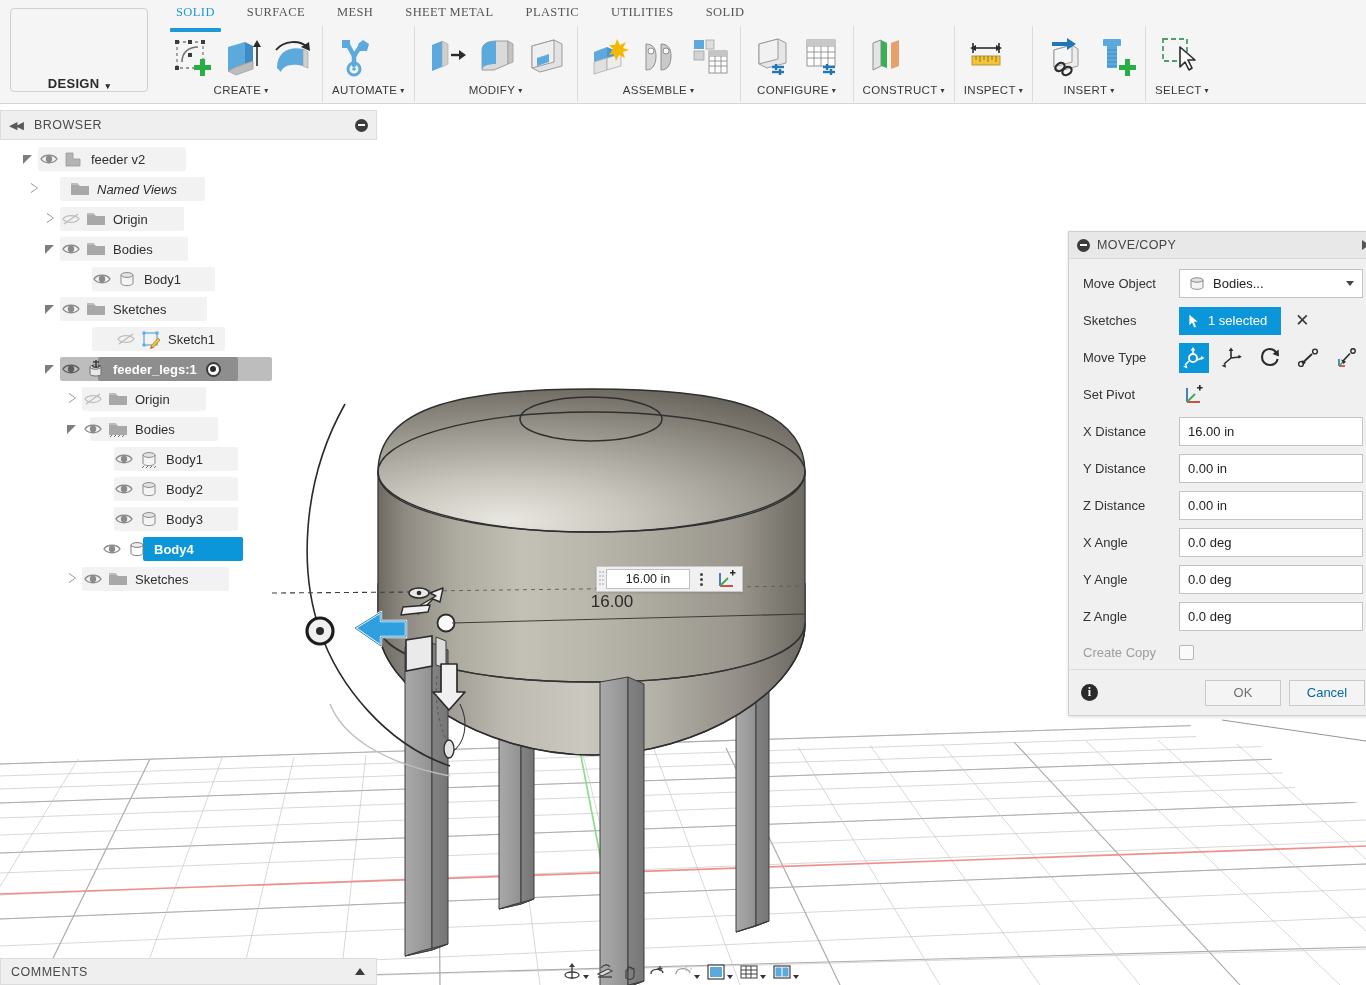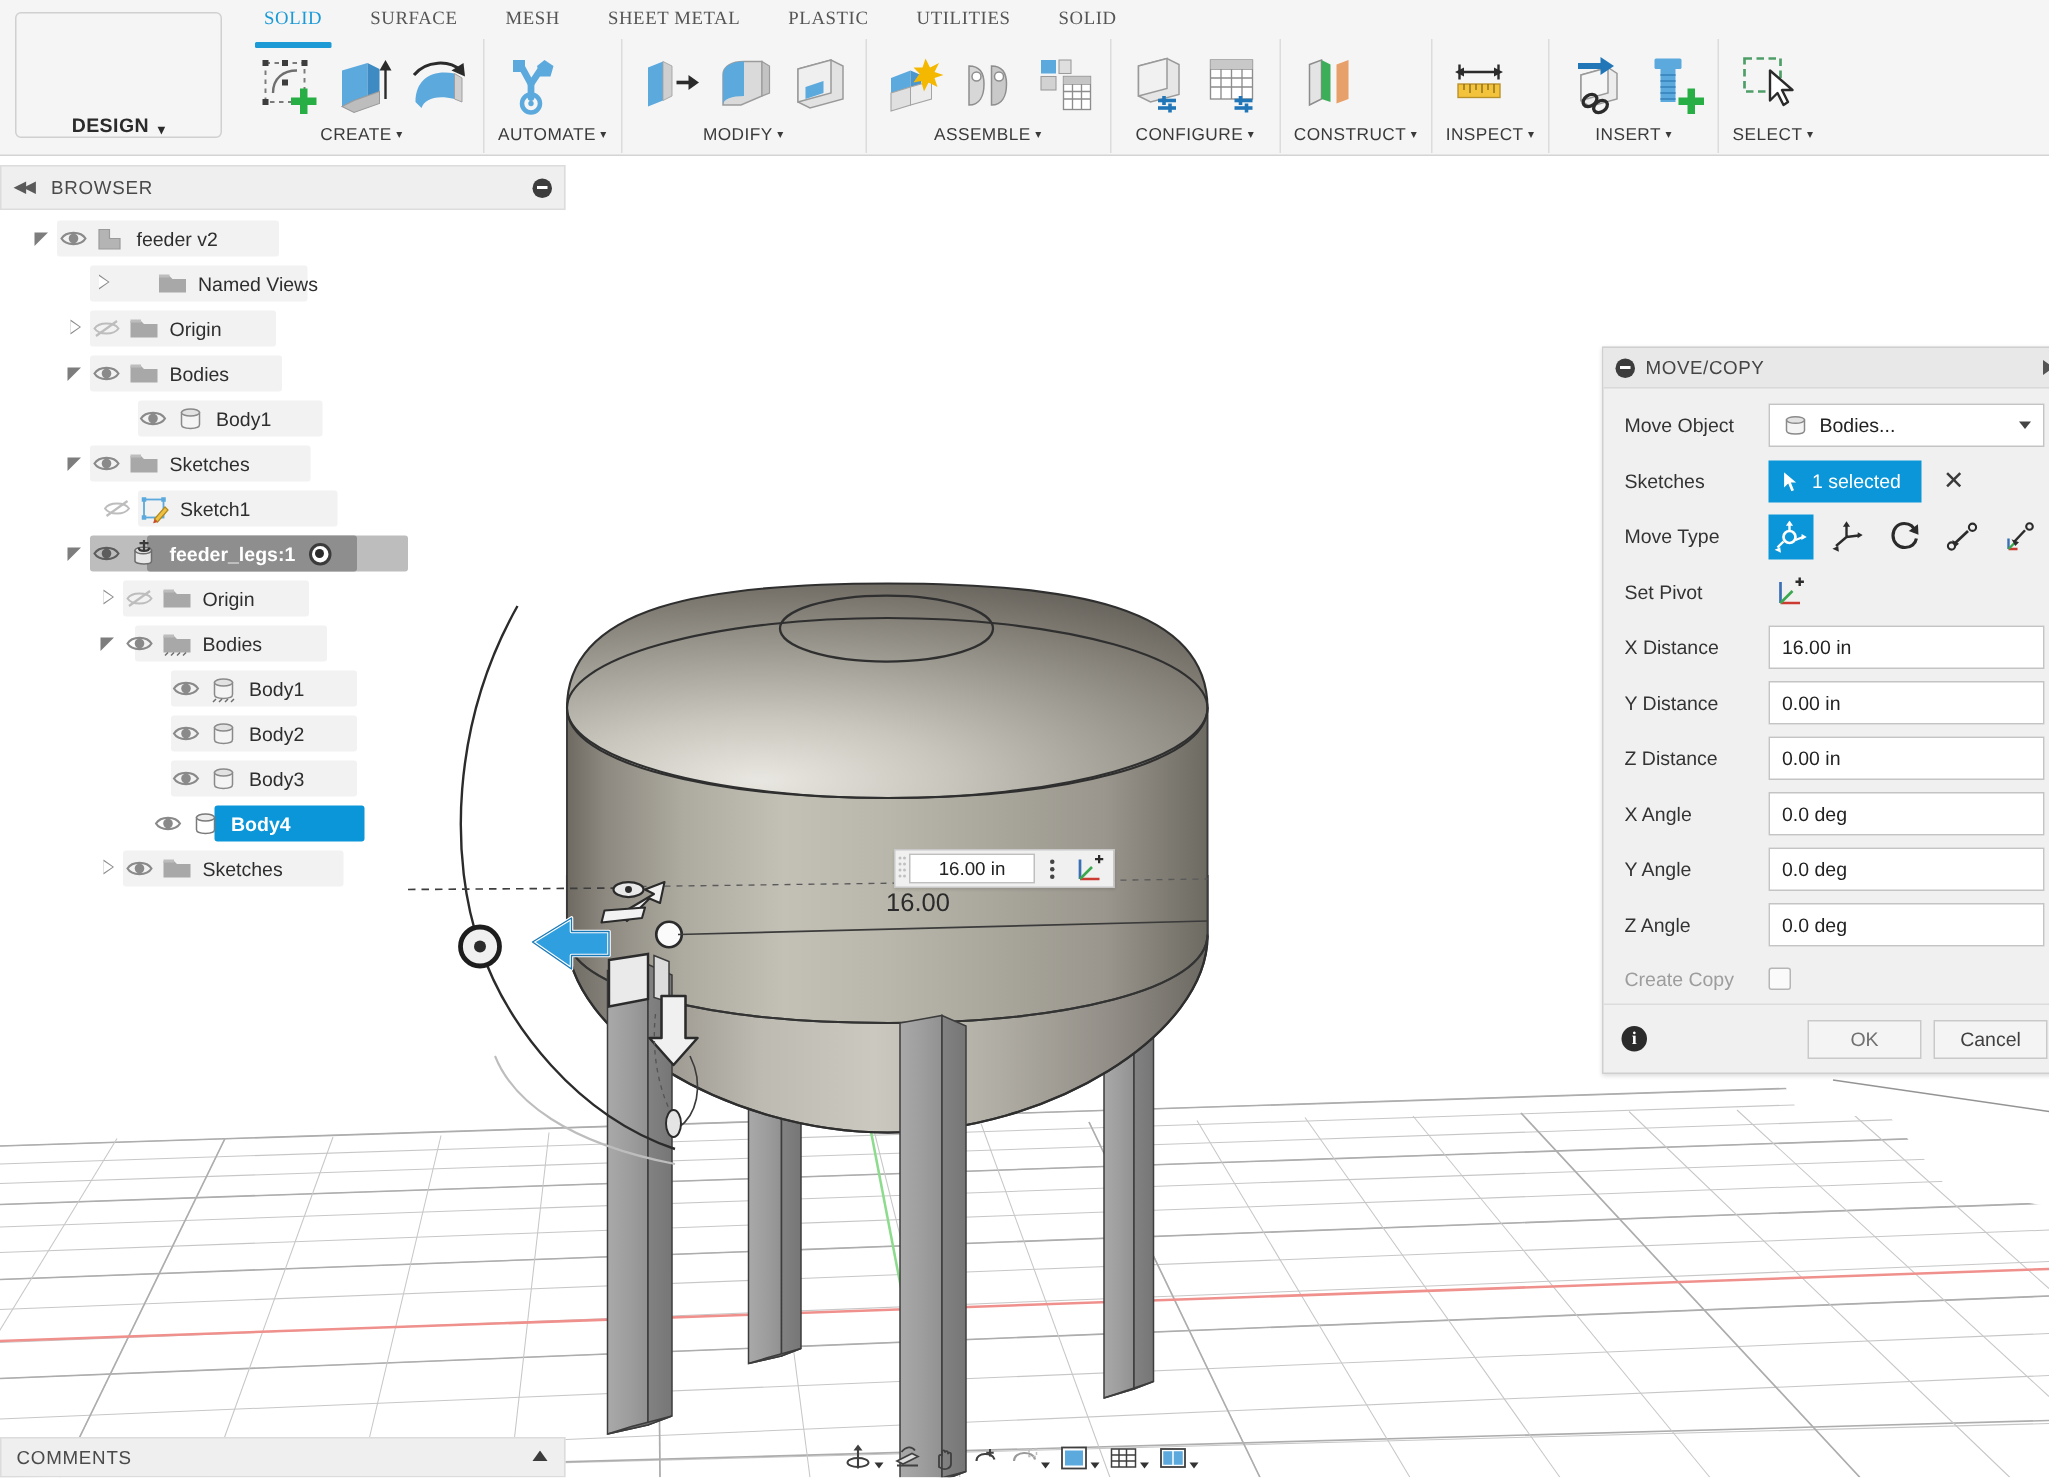--- a/index.html
+++ b/index.html
@@ -162,21 +162,21 @@
     height: 46px; border-top: 1px solid #dcdcdc; display: flex; align-items: center;
     padding: 0 12px; gap: 8px;
   }
   .infodot {
     width: 17px; height: 17px; border-radius: 50%; background: #2b2b2b; color: #fff;
     font-size: 12px; font-weight: bold; display: flex; align-items: center; justify-content: center;
     font-family: "Liberation Serif", serif;
   }
   .mcbtn {
     width: 76px; height: 26px; border: 1px solid #c9c9c9; background: #f4f4f4;
-    font-size: 13px; color: #404040; display: flex; align-items: center; justify-content: center;
+    font-size: 13px; color: #0369a1; display: flex; align-items: center; justify-content: center;
   }
   .mcbtn.ok { color: #707070; }
 
   
   #dimbox {
     position: absolute; left: 596px; top: 566px; height: 26px;
     background: #f0f0f0; border: 1px solid #c8c8c8; display: flex; align-items: center;
     z-index: 28; box-shadow: 0 1px 2px rgba(0,0,0,.12);
   }
   #dimbox .grip { width: 9px; height: 100%; display: flex; align-items: center; justify-content: center; }
@@ -674,21 +674,21 @@
         </span>
         <span class="nodeicon">
           <svg width="22" height="20" viewBox="0 0 22 20">
               <path d="M 3,4 L 10,4 L 10,10 L 17,10 L 17,17 L 3,17 Z" fill="#b4b4b4" stroke="#9a9a9a" stroke-width="0.8"></path>
             </svg>
         </span>
         <span class="tlabel">feeder v2</span>
       </div>
 
 
-      <div class="trow" style="padding-left:63px;">
+      <div class="trow" style="padding-left:28px;font-style:italic;">
         <div class="rowbg" style="left:60px;width:145px;"></div>
         <span class="twist closed"></span>
         <span class="eye"></span>
         <span class="nodeicon">
           <svg width="22" height="20" viewBox="0 0 22 20">
               <path d="M 2,5 L 9,5 L 11,7 L 20,7 L 20,16 L 2,16 Z" fill="#a8a8a8"></path>
               <rect x="2" y="4" width="7" height="2" fill="#bdbdbd"></rect>
             </svg>
         </span>
         <span class="tlabel">Named Views</span>
@@ -758,21 +758,21 @@
         </span>
         <span class="nodeicon">
           <svg width="22" height="20" viewBox="0 0 22 20">
               <path d="M 2,5 L 9,5 L 11,7 L 20,7 L 20,16 L 2,16 Z" fill="#a8a8a8"></path>
               <rect x="2" y="4" width="7" height="2" fill="#bdbdbd"></rect>
             </svg>
         </span>
         <span class="tlabel">Sketches</span>
       </div>
 
-      <div class="trow" style="padding-left:68px;">
+      <div class="trow" style="padding-left:116px;">
         <div class="rowbg" style="left:92px;width:133px;"></div>
         <span class="eye">
           <svg width="20" height="20" viewBox="0 0 20 20">
               <path d="M 2,10 C 5,5.5 15,5.5 18,10 C 15,14.5 5,14.5 2,10 Z" fill="none" stroke="#bdbdbd" stroke-width="1.3"></path>
               <path d="M 3,15 L 17,5" stroke="#bdbdbd" stroke-width="1.5"></path>
             </svg>
         </span>
         <span class="nodeicon">
           <svg width="22" height="20" viewBox="0 0 22 20">
               <rect x="4" y="4" width="13" height="12" fill="none" stroke="#5ba9dd" stroke-width="1.2"></rect>

